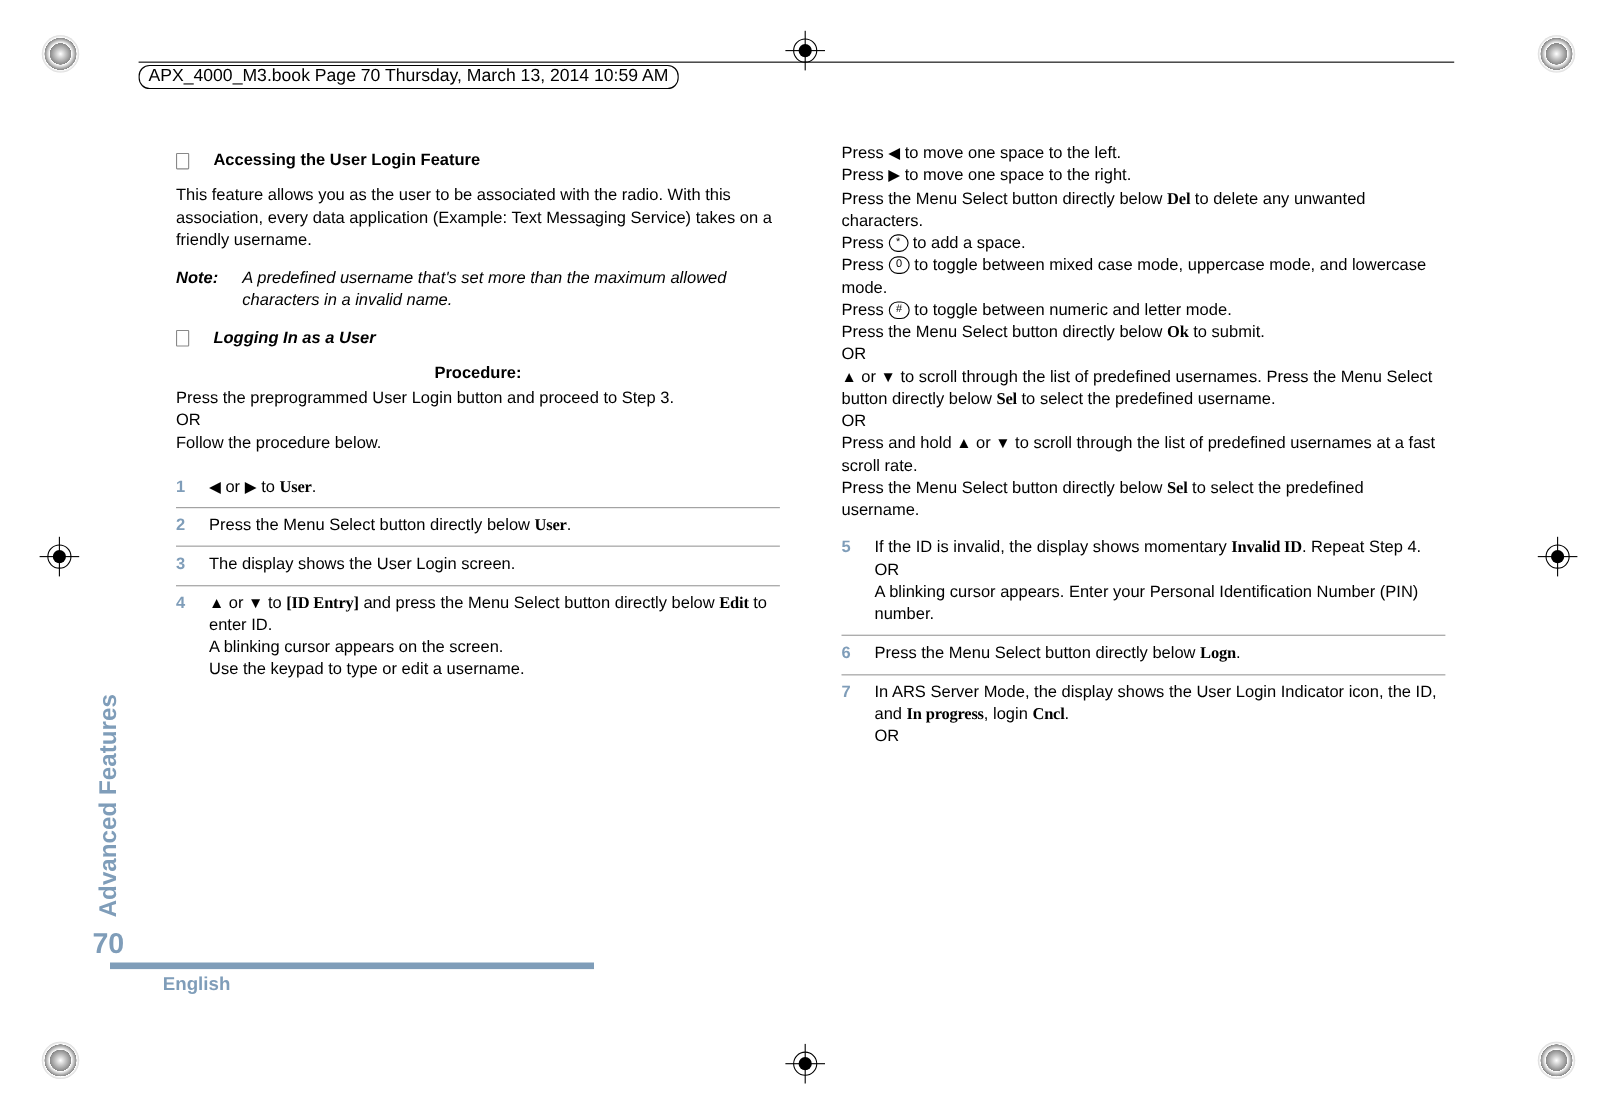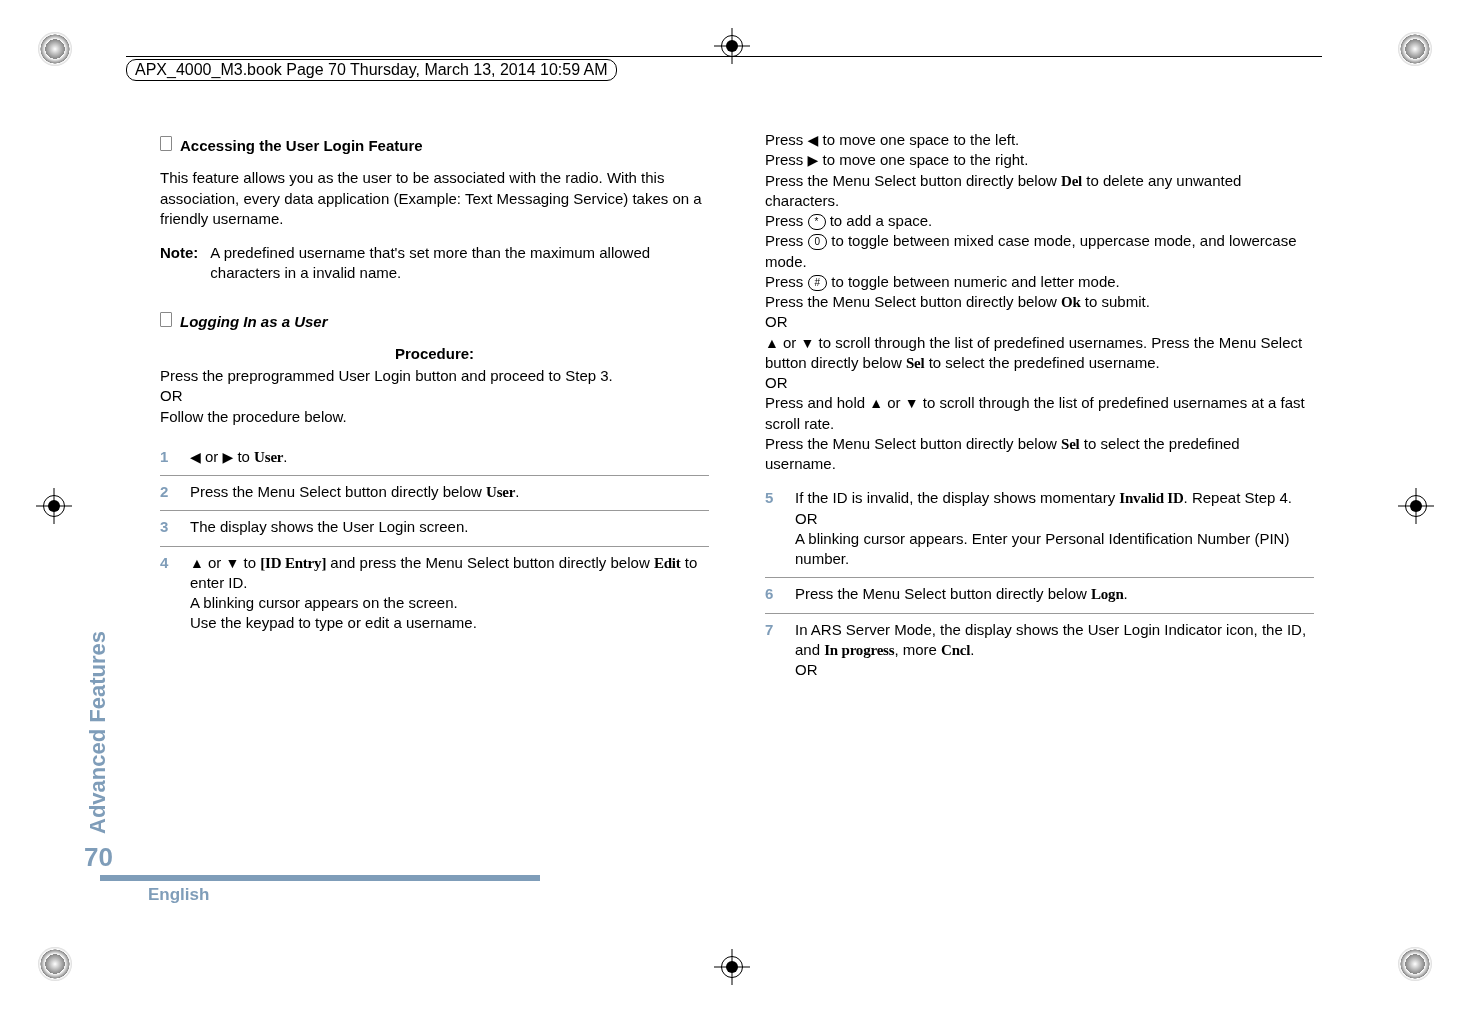--- a/index.html
+++ b/index.html
@@ -39,37 +39,38 @@
       gap: 56px;
     }
     .col {
       flex: 1;
       font-size: 15px;
       line-height: 1.35;
       color: #000;
     }
     .section-heading {
       display: flex;
-      gap: 8px;
+      align-items: center;
+      gap: 22px;
       margin-bottom: 12px;
       margin-top: 6px;
     }
     .section-heading .icon-box {
       width: 12px;
       height: 15px;
       border: 1px solid #888;
       border-radius: 1px;
       display: inline-block;
     }
     .section-heading .title {
       font-weight: bold;
     }
     .section-heading .title.italic { font-style: italic; }
     .para { margin-bottom: 14px; }
-    .note-row { display:flex; gap:12px; margin-bottom:28px; }
+    .note-row { display:flex; gap:22px; margin-bottom:14px;font-style:italic; }
     .note-label { font-weight: bold; }
     .proc-label { font-weight:bold; margin-bottom:2px;text-align:center; }
     .step-list { list-style: none; margin-top:6px; }
     .step {
       display:flex; gap:16px; padding:6px 0 8px 0;
     }
     .step.sep { border-bottom: 0.5px solid #999; }
     .step-num {
       color: #7f9db9;
       font-weight: bold;
@@ -274,19 +275,19 @@
       </li>
       <li class="step sep">
         <div class="step-num">6</div>
         <div class="step-body">
           <span>Press the </span><span class="b">Menu Select</span><span> button directly below </span><span class="ui">Logn</span><span>.</span>
         </div>
       </li>
       <li class="step">
         <div class="step-num">7</div>
         <div class="step-body">
-          <span>In ARS Server Mode, the display shows the User Login Indicator icon, the ID, and </span><span class="ui">In progress</span><span>, more </span><span class="ui">Cncl</span><span>.</span><br>
+          <span>In ARS Server Mode, the display shows the User Login Indicator icon, the ID, and </span><span class="ui">In progress</span><span>, login </span><span class="ui">Cncl</span><span>.</span><br>
           <span class="b">OR</span>
         </div>
       </li>
     </ol>
   </div>
 </div>
 
 </body></html>

